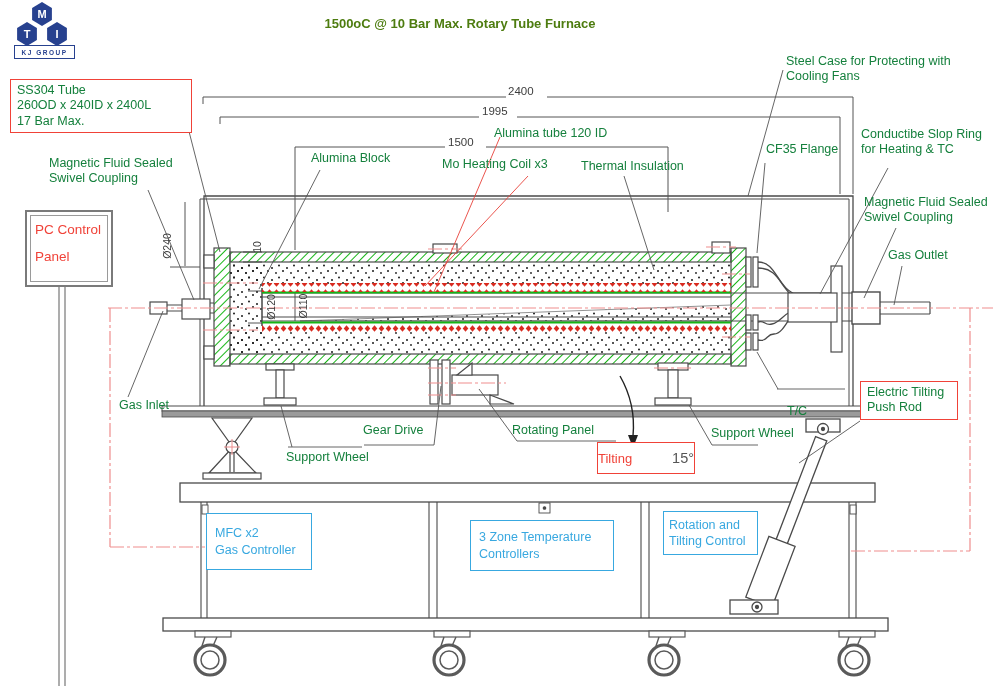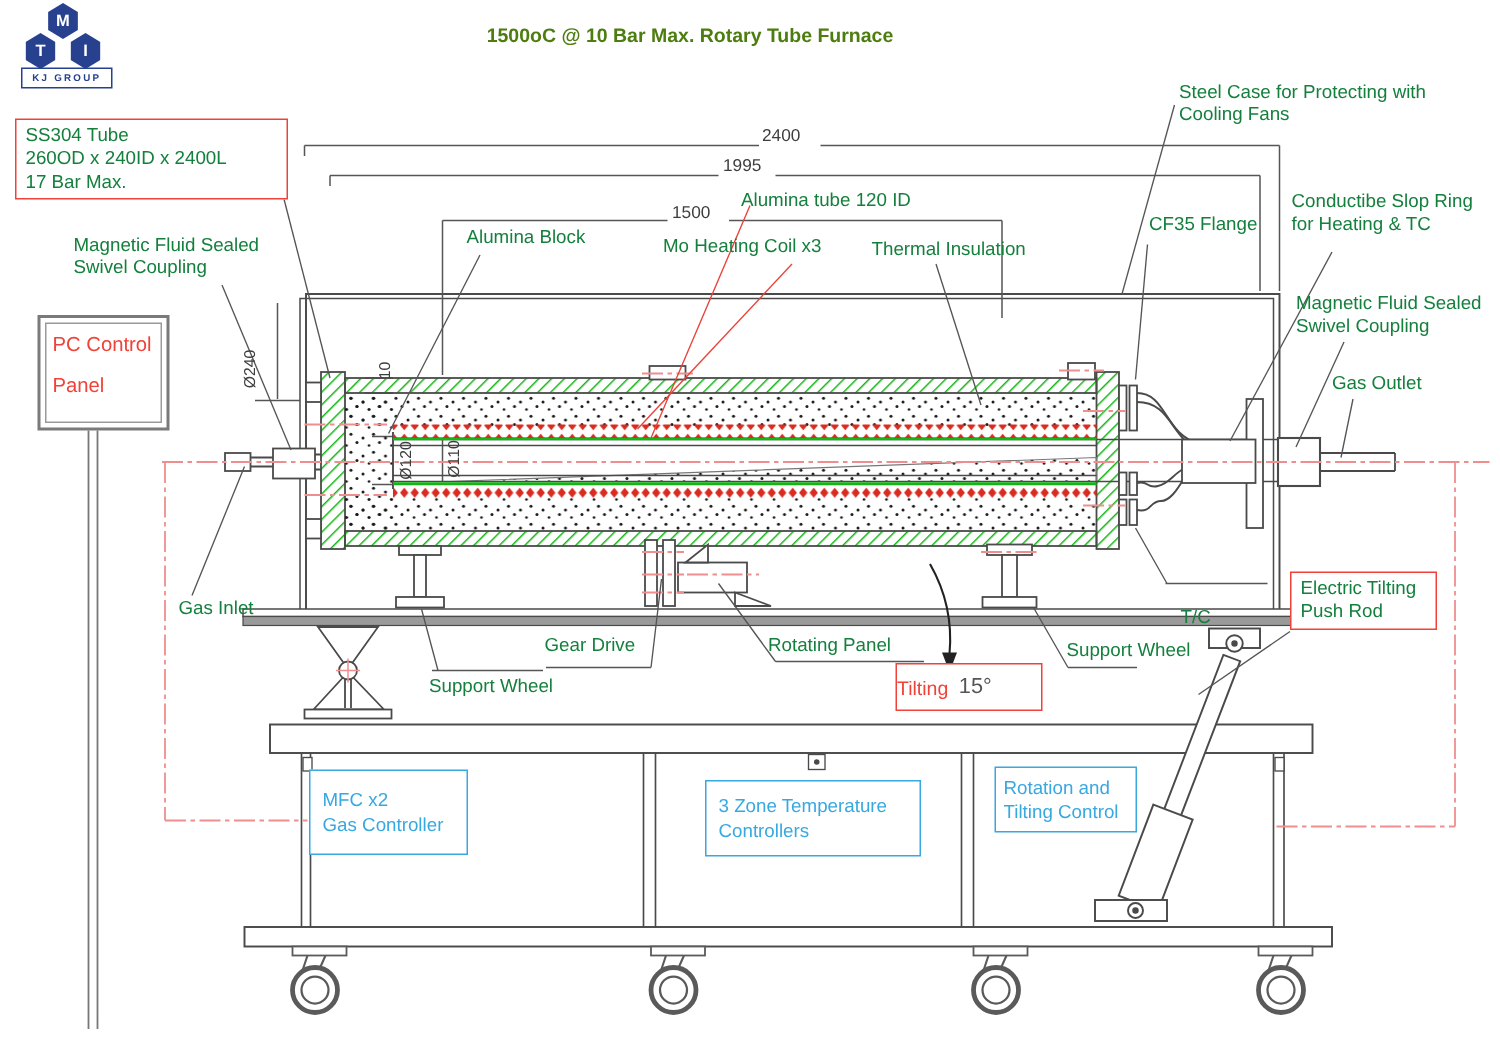--- a/index.html
+++ b/index.html
@@ -22,21 +22,21 @@
        clip-path:polygon(50% 0,95% 25%,95% 75%,50% 100%,5% 75%,5% 25%);}
   .banner{position:absolute;left:14px;top:45px;width:59px;height:12px;border:1.5px solid #27418f;
           color:#27418f;font-size:6.5px;font-weight:bold;letter-spacing:1.5px;
           display:flex;align-items:center;justify-content:center;}
   .pcpanel{position:absolute;left:25px;top:210px;width:84px;height:73px;border:2px solid #7a7a7a;
            background:#fff;}
   .pcpanel .inner{position:absolute;inset:3px;border:1px solid #9a9a9a;}
   .pcpanel .txt{position:absolute;left:8px;top:4px;color:#f04238;font-size:13.5px;
                 line-height:2.0;white-space:pre-line;}
   .tiltbox{position:absolute;left:597px;top:442px;width:96px;height:30px;border:1.5px solid #f04238;
-           display:flex;align-items:center;justify-content:flex-start;gap:7px;background:#fff;}
+           display:flex;align-items:center;justify-content:space-between;gap:7px;background:#fff;}
   .tiltbox .t1{color:#f04238;font-size:13px;}
   .tiltbox .t2{color:#555;font-size:14.5px;}
 </style>
 </head>
 <body>
 
 <div class="stage">
 
 <svg width="1000" height="693" viewBox="0 0 1000 693">
   <defs>

